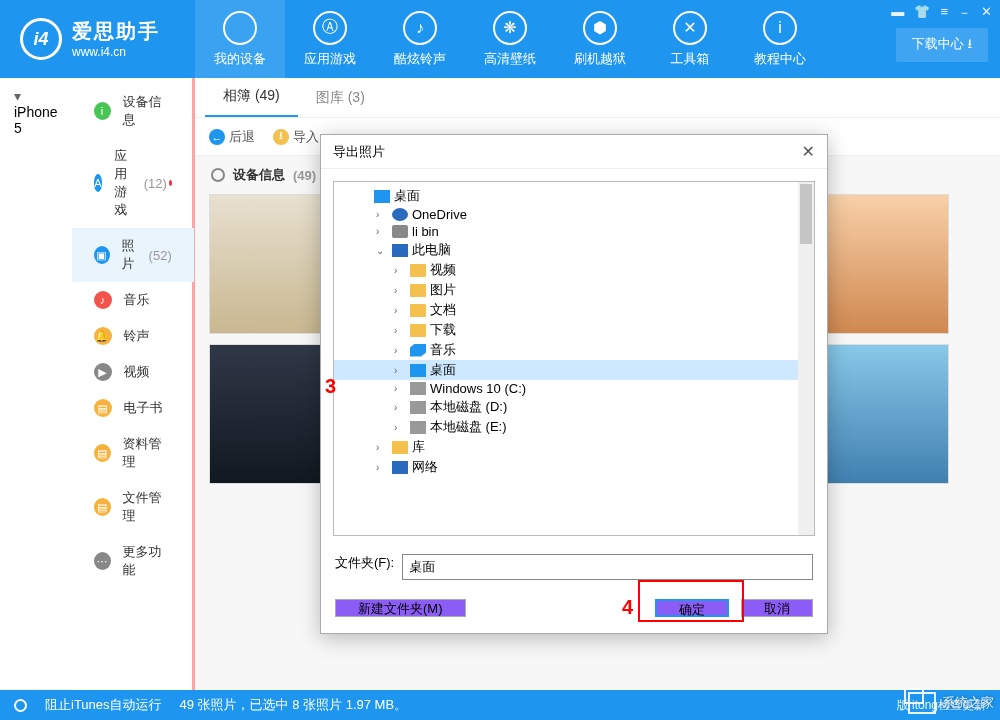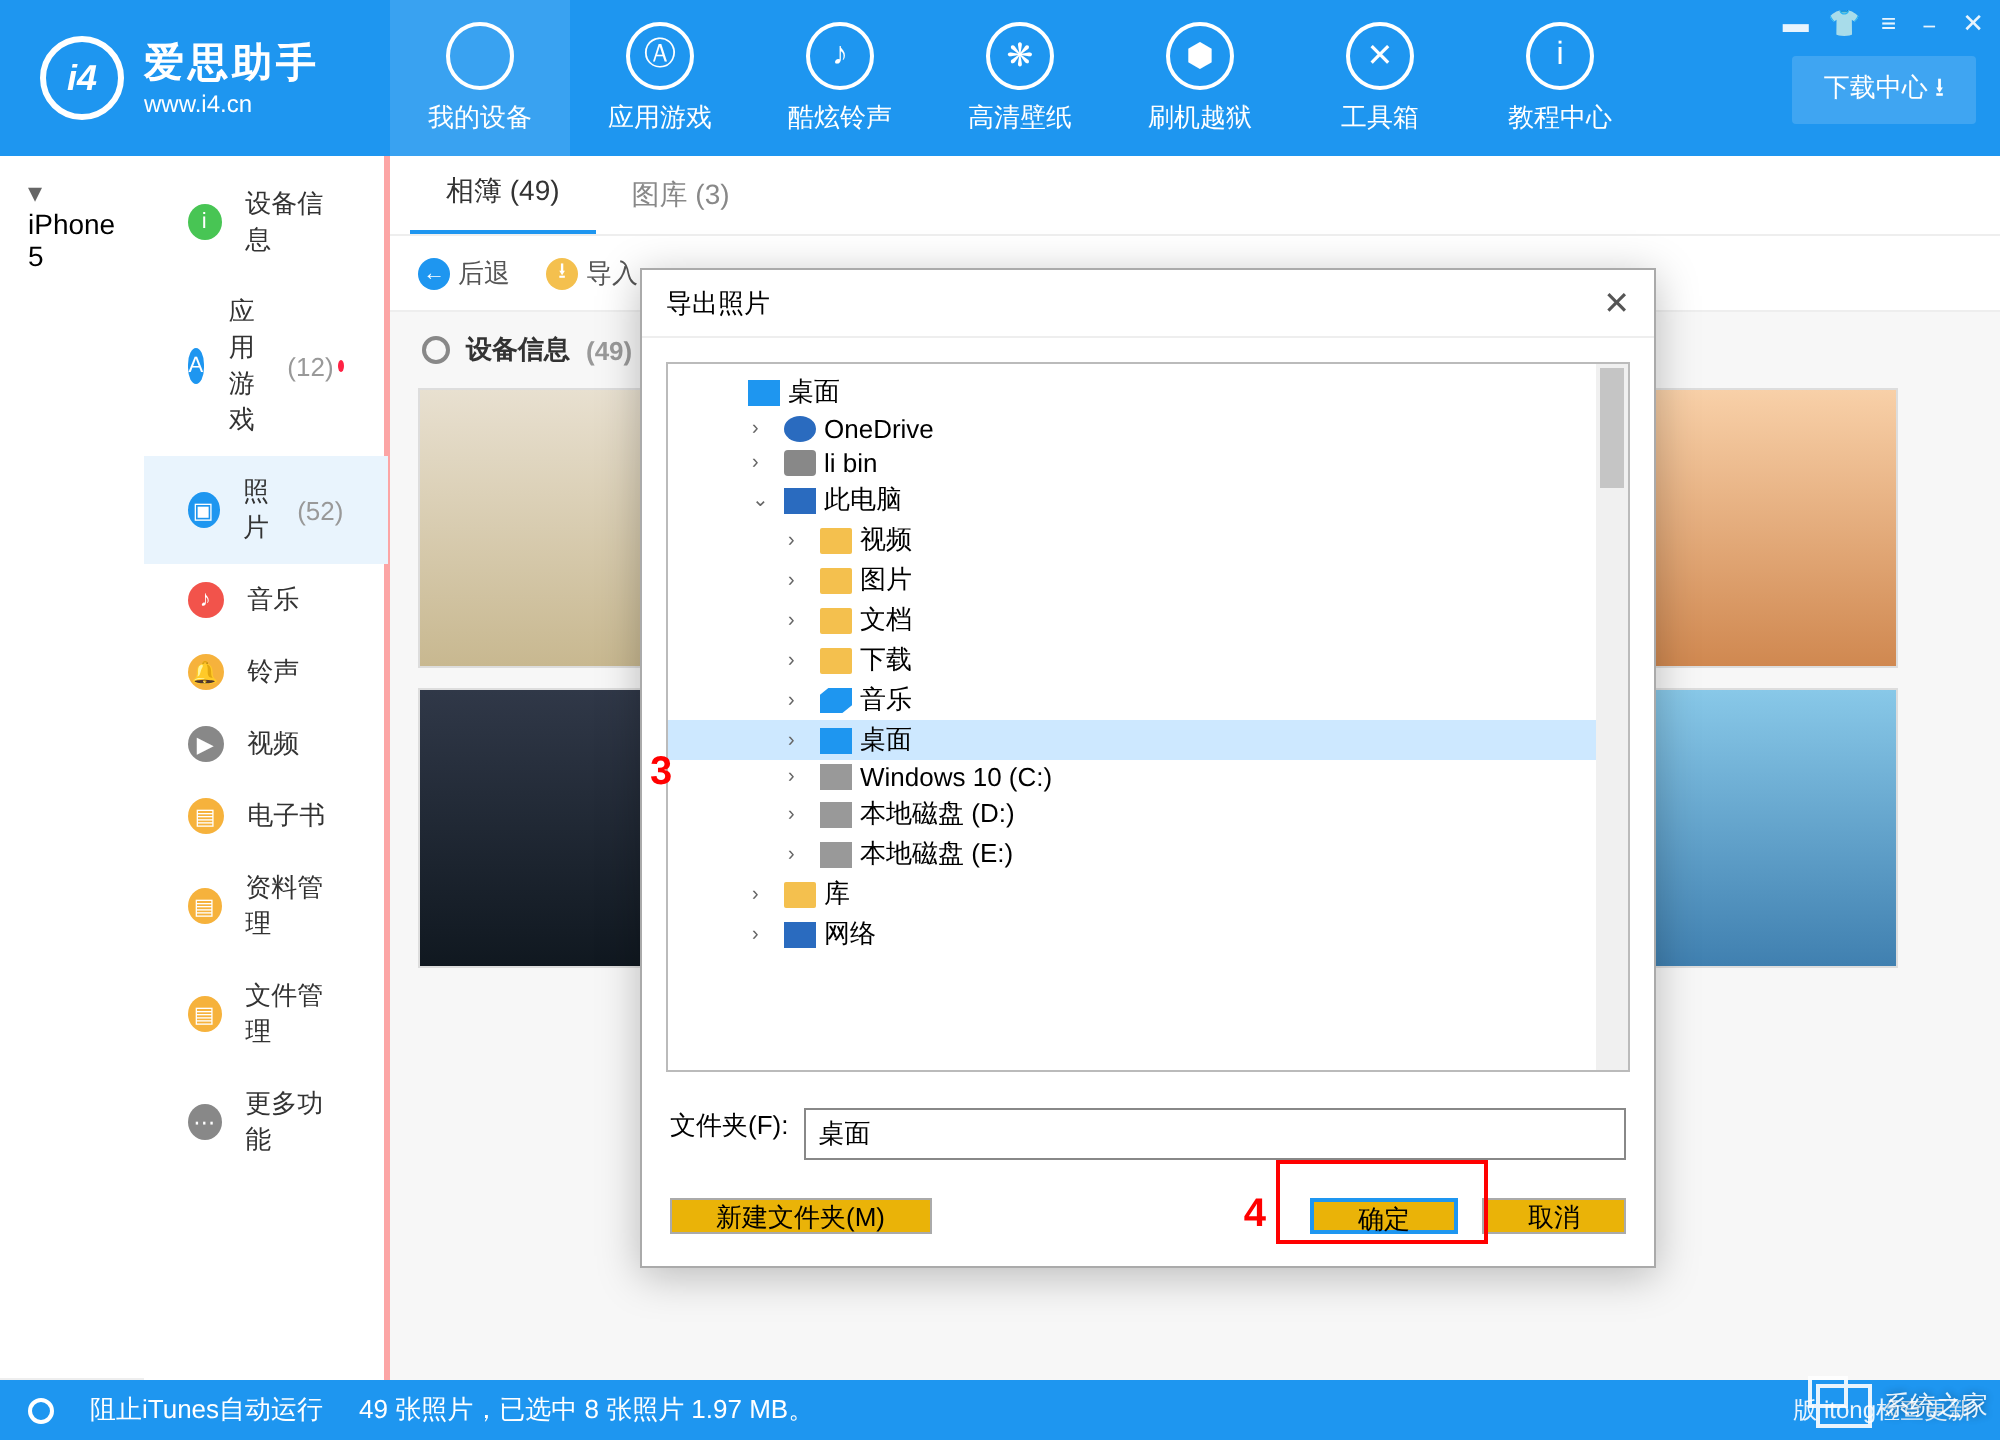--- a/index.html
+++ b/index.html
@@ -66,21 +66,21 @@
 .ticon.pc{background:#2a6bbf}
 .ticon.drive{background:#999}
 .ticon.music{background:#1e96f0;clip-path:polygon(30% 0,100% 0,100% 70%,70% 100%,0 100%,0 30%)}
 .tree-node.sel{background:#cde8ff}
 .tree-node.sel .lbl{background:#cde8ff}
 .hl3{position:absolute;left:325px;top:375px;color:#f00;font-size:20px;font-weight:bold;z-index:11}
 .box3{position:absolute;border:2px solid #f00;pointer-events:none}
 .dlg-row{display:flex;align-items:flex-start;padding:6px 14px;gap:8px}
 .dlg-row input{flex:1;height:26px;border:1px solid #888;padding:0 6px}
 .dlg-btns{display:flex;align-items:center;padding:10px 14px 14px;gap:12px}
-.dlg-btn{height:18px;padding:0 22px;background:#eab308;border:1px solid #aaa;cursor:pointer}
+.dlg-btn{height:18px;padding:0 22px;background:#8b5cf6;border:1px solid #aaa;cursor:pointer}
 .dlg-btn.primary{border:2px solid #1e96f0}
 .hl4{color:#f00;font-size:20px;font-weight:bold;margin-left:auto;margin-right:10px}
 .box4{position:absolute;border:2px solid #f00;pointer-events:none;z-index:12}
 
 
 .wm{position:absolute;right:6px;bottom:6px;color:#fff;font-size:16px;opacity:.9;z-index:20;text-shadow:0 0 4px rgba(0,0,0,.5);display:flex;align-items:center;gap:6px}
 .wm-logo{width:28px;height:22px;border:2px solid #fff;position:relative}
 .wm-logo::before{content:"";position:absolute;left:-6px;top:-6px;width:16px;height:12px;border:2px solid #fff}
 
 .scrollbar{position:absolute;right:0;top:0;width:16px;height:100%;background:#f0f0f0}

